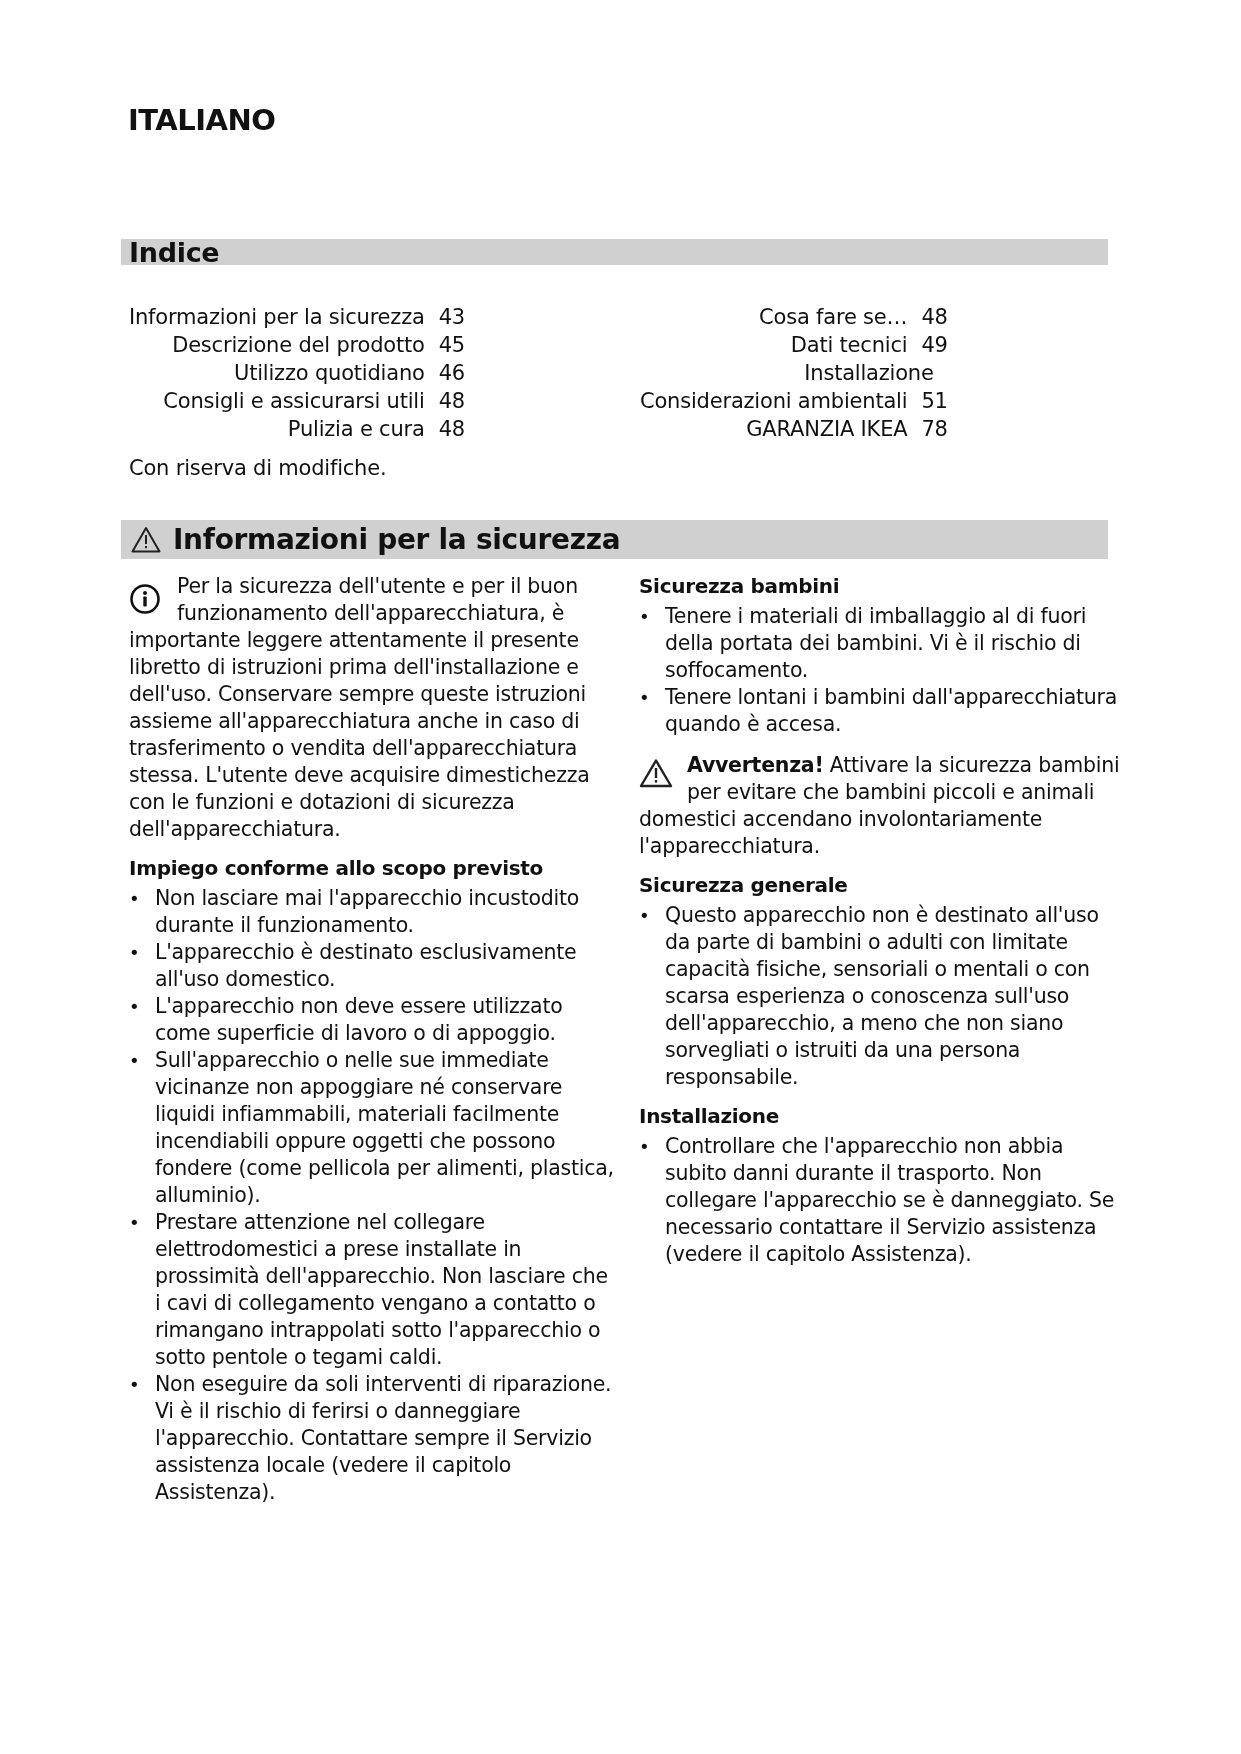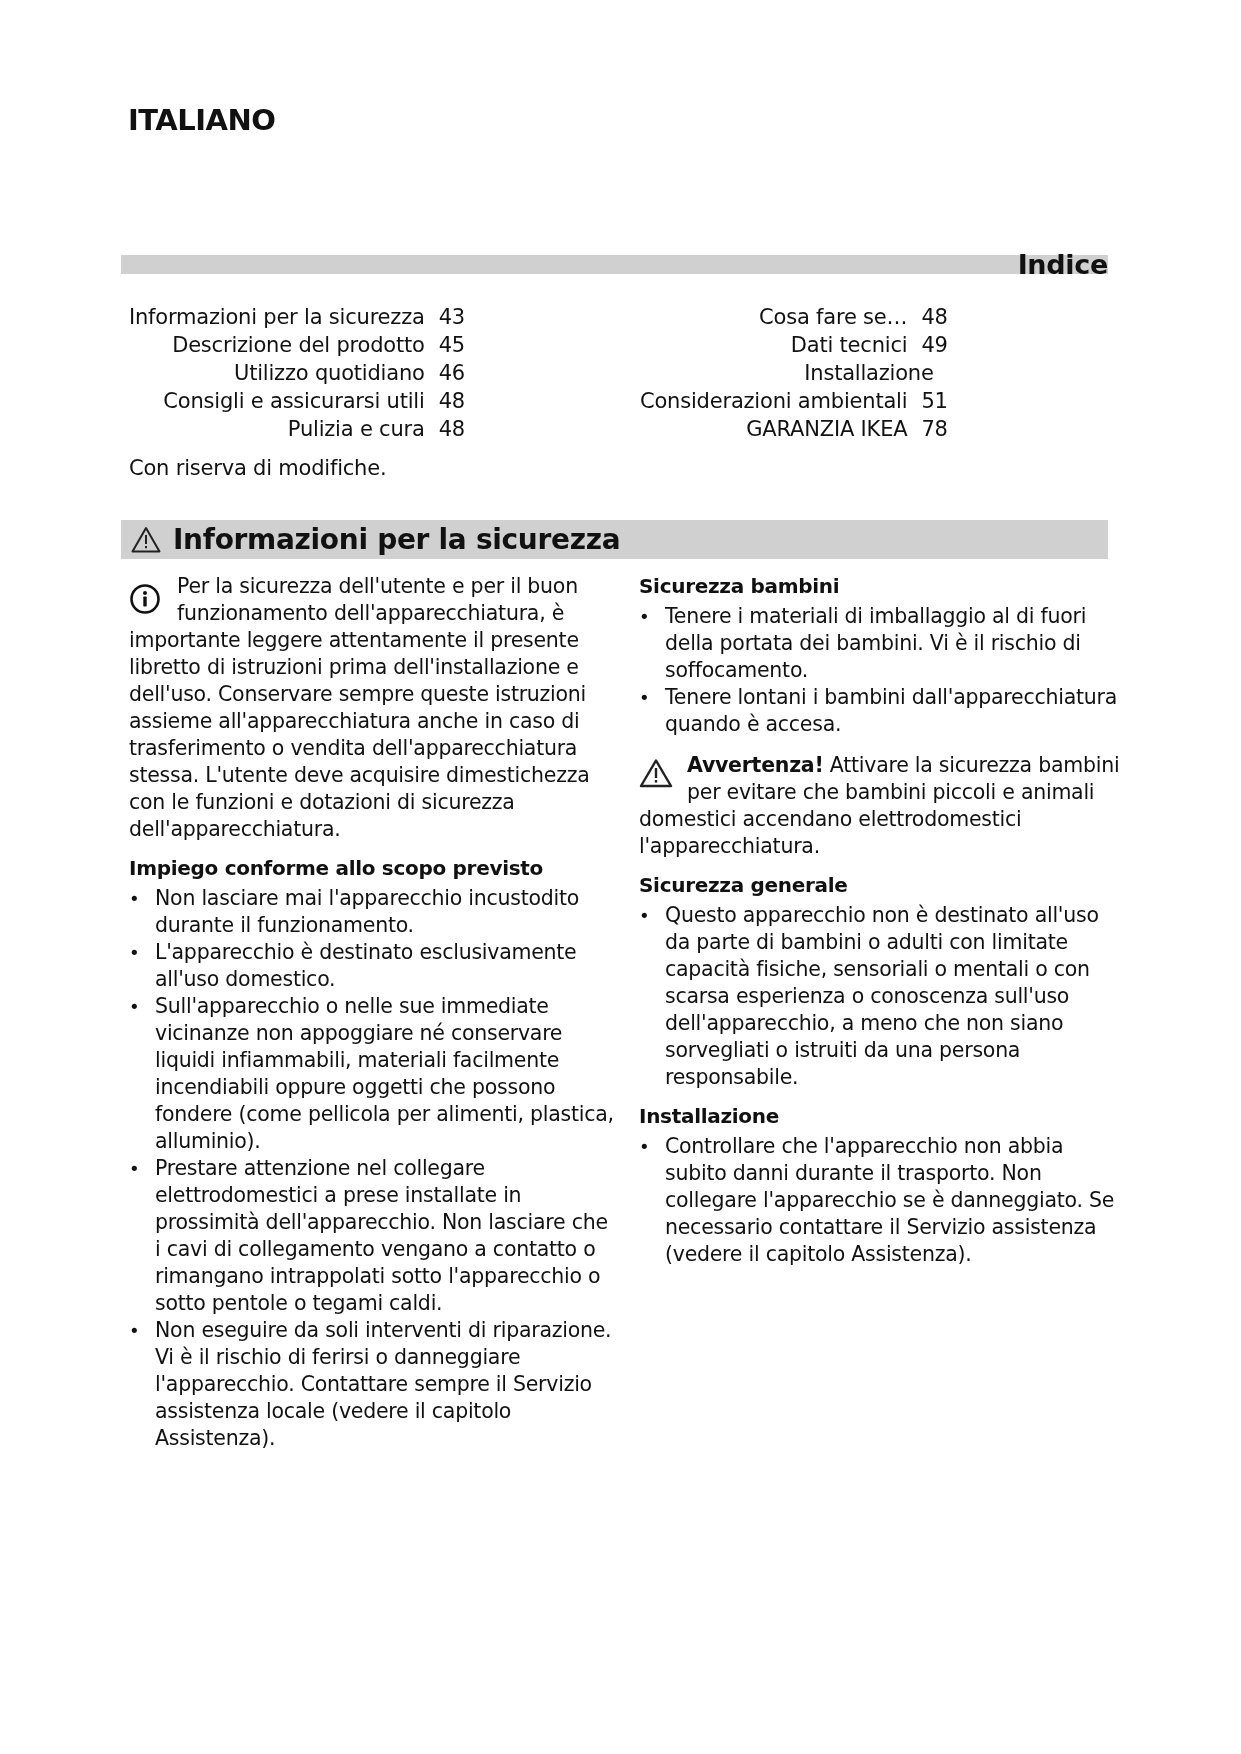--- a/index.html
+++ b/index.html
@@ -13,21 +13,21 @@
     letter-spacing: -0.5px; margin: 0;
   }
   .band {
     position: absolute; left: 121px; width: 987px; background: #d0d0d0;
     display: flex; align-items: center;
   }
   .band h2 {
     margin: 0; font-weight: bold; font-family: "DejaVu Sans", sans-serif;
     color: #111; letter-spacing: -0.3px;
   }
-  #indice-band { top: 255px; height: 19px; justify-content: flex-end; }
+  #indice-band { top: 239px; height: 26px; }
   #indice-band h2 { font-size: 27px; padding-left: 8px; }
   #safety-band { top: 520px; height: 39px; }
   #safety-band h2 { font-size: 28px; padding-left: 8px; display: flex; align-items: center; }
   .warn-icon-big { width: 30px; height: 27px; margin-right: 12px; margin-left: 2px; }
 
   .toc-col {
     position: absolute; top: 303px; font-size: 21px; line-height: 28px;
     letter-spacing: -0.2px;
   }
   .toc-col .row { white-space: pre; text-align: right; }
@@ -111,41 +111,42 @@
       <rect x="14.3" y="13.5" width="3.4" height="10" rx="0.8" fill="#111"></rect>
     </svg>
     <span class="info-text">Per la sicurezza dell'utente e per il buon funzionamento dell'apparecchiatura, è importante leggere attentamente il presente libretto di istruzioni prima dell'installazione e dell'uso. Conservare sempre queste istruzioni assieme all'apparecchiatura anche in caso di trasferimento o vendita dell'apparecchiatura stessa. L'utente deve acquisire dimestichezza con le funzioni e dotazioni di sicurezza dell'apparecchiatura.</span>
   </div>
 
   <div class="sec">
     <h3>Impiego conforme allo scopo previsto</h3>
     <ul class="bul">
       <li>Non lasciare mai l'apparecchio incustodito durante il funzionamento.</li>
       <li>L'apparecchio è destinato esclusivamente all'uso domestico.</li>
+      <li>L'apparecchio non deve essere utilizzato come superficie di lavoro o di appoggio.</li>
       <li>Sull'apparecchio o nelle sue immediate vicinanze non appoggiare né conservare liquidi infiammabili, materiali facilmente incendiabili oppure oggetti che possono fondere (come pellicola per alimenti, plastica, alluminio).</li>
       <li>Prestare attenzione nel collegare elettrodomestici a prese installate in prossimità dell'apparecchio. Non lasciare che i cavi di collegamento vengano a contatto o rimangano intrappolati sotto l'apparecchio o sotto pentole o tegami caldi.</li>
       <li>Non eseguire da soli interventi di riparazione. Vi è il rischio di ferirsi o danneggiare l'apparecchio. Contattare sempre il Servizio assistenza locale (vedere il capitolo Assistenza).</li>
     </ul>
   </div>
 </div>
 
 <div class="col" id="col-right">
   <div>
     <h3>Sicurezza bambini</h3>
     <ul class="bul">
       <li>Tenere i materiali di imballaggio al di fuori della portata dei bambini. Vi è il rischio di soffocamento.</li>
       <li>Tenere lontani i bambini dall'apparecchiatura quando è accesa.</li>
     </ul>
     <div class="warn-block">
       <svg class="warn-icon-small" viewBox="0 0 34 30">
         <path d="M17 2.5 L32 28 L2 28 Z" fill="none" stroke="#222" stroke-width="2.4" stroke-linejoin="round"></path>
         <rect x="15.8" y="10" width="2.4" height="10" fill="#222"></rect>
         <rect x="15.8" y="22" width="2.4" height="2.6" fill="#222"></rect>
       </svg>
-      <span class="warn-strong">Avvertenza!</span><span> Attivare la sicurezza bambini per evitare che bambini piccoli e animali domestici accendano elettrodomestici l'apparecchiatura.</span>
+      <span class="warn-strong">Avvertenza!</span><span> Attivare la sicurezza bambini per evitare che bambini piccoli e animali domestici accendano involontariamente l'apparecchiatura.</span>
     </div>
   </div>
 
   <div class="sec">
     <h3>Sicurezza generale</h3>
     <ul class="bul">
       <li>Questo apparecchio non è destinato all'uso da parte di bambini o adulti con limitate capacità fisiche, sensoriali o mentali o con scarsa esperienza o conoscenza sull'uso dell'apparecchio, a meno che non siano sorvegliati o istruiti da una persona responsabile.</li>
     </ul>
   </div>
 

